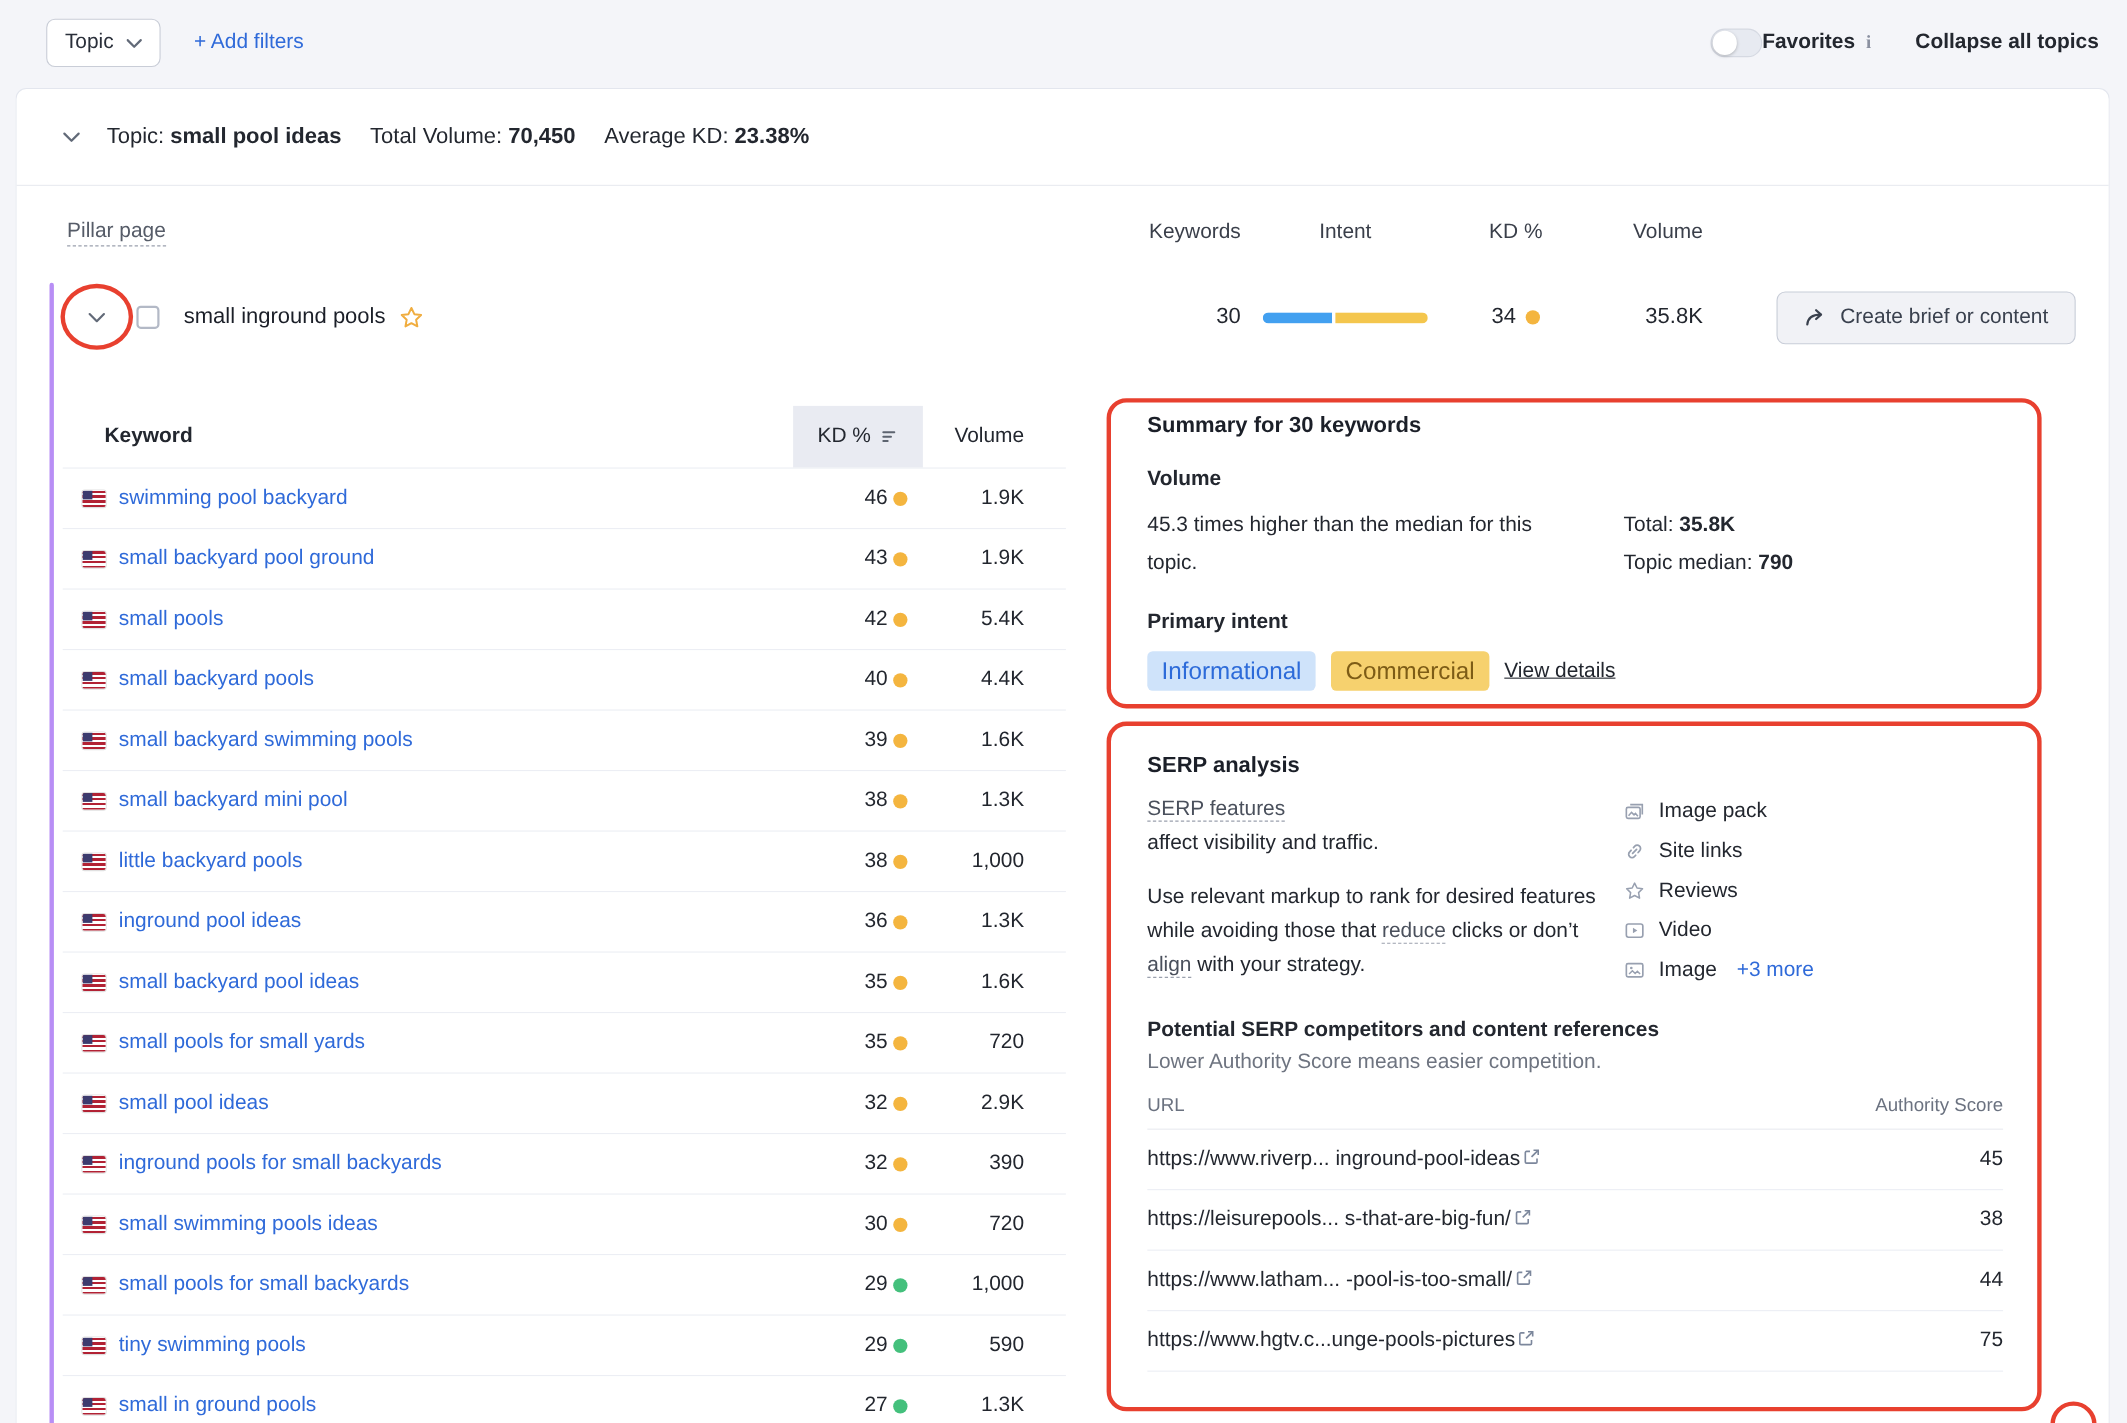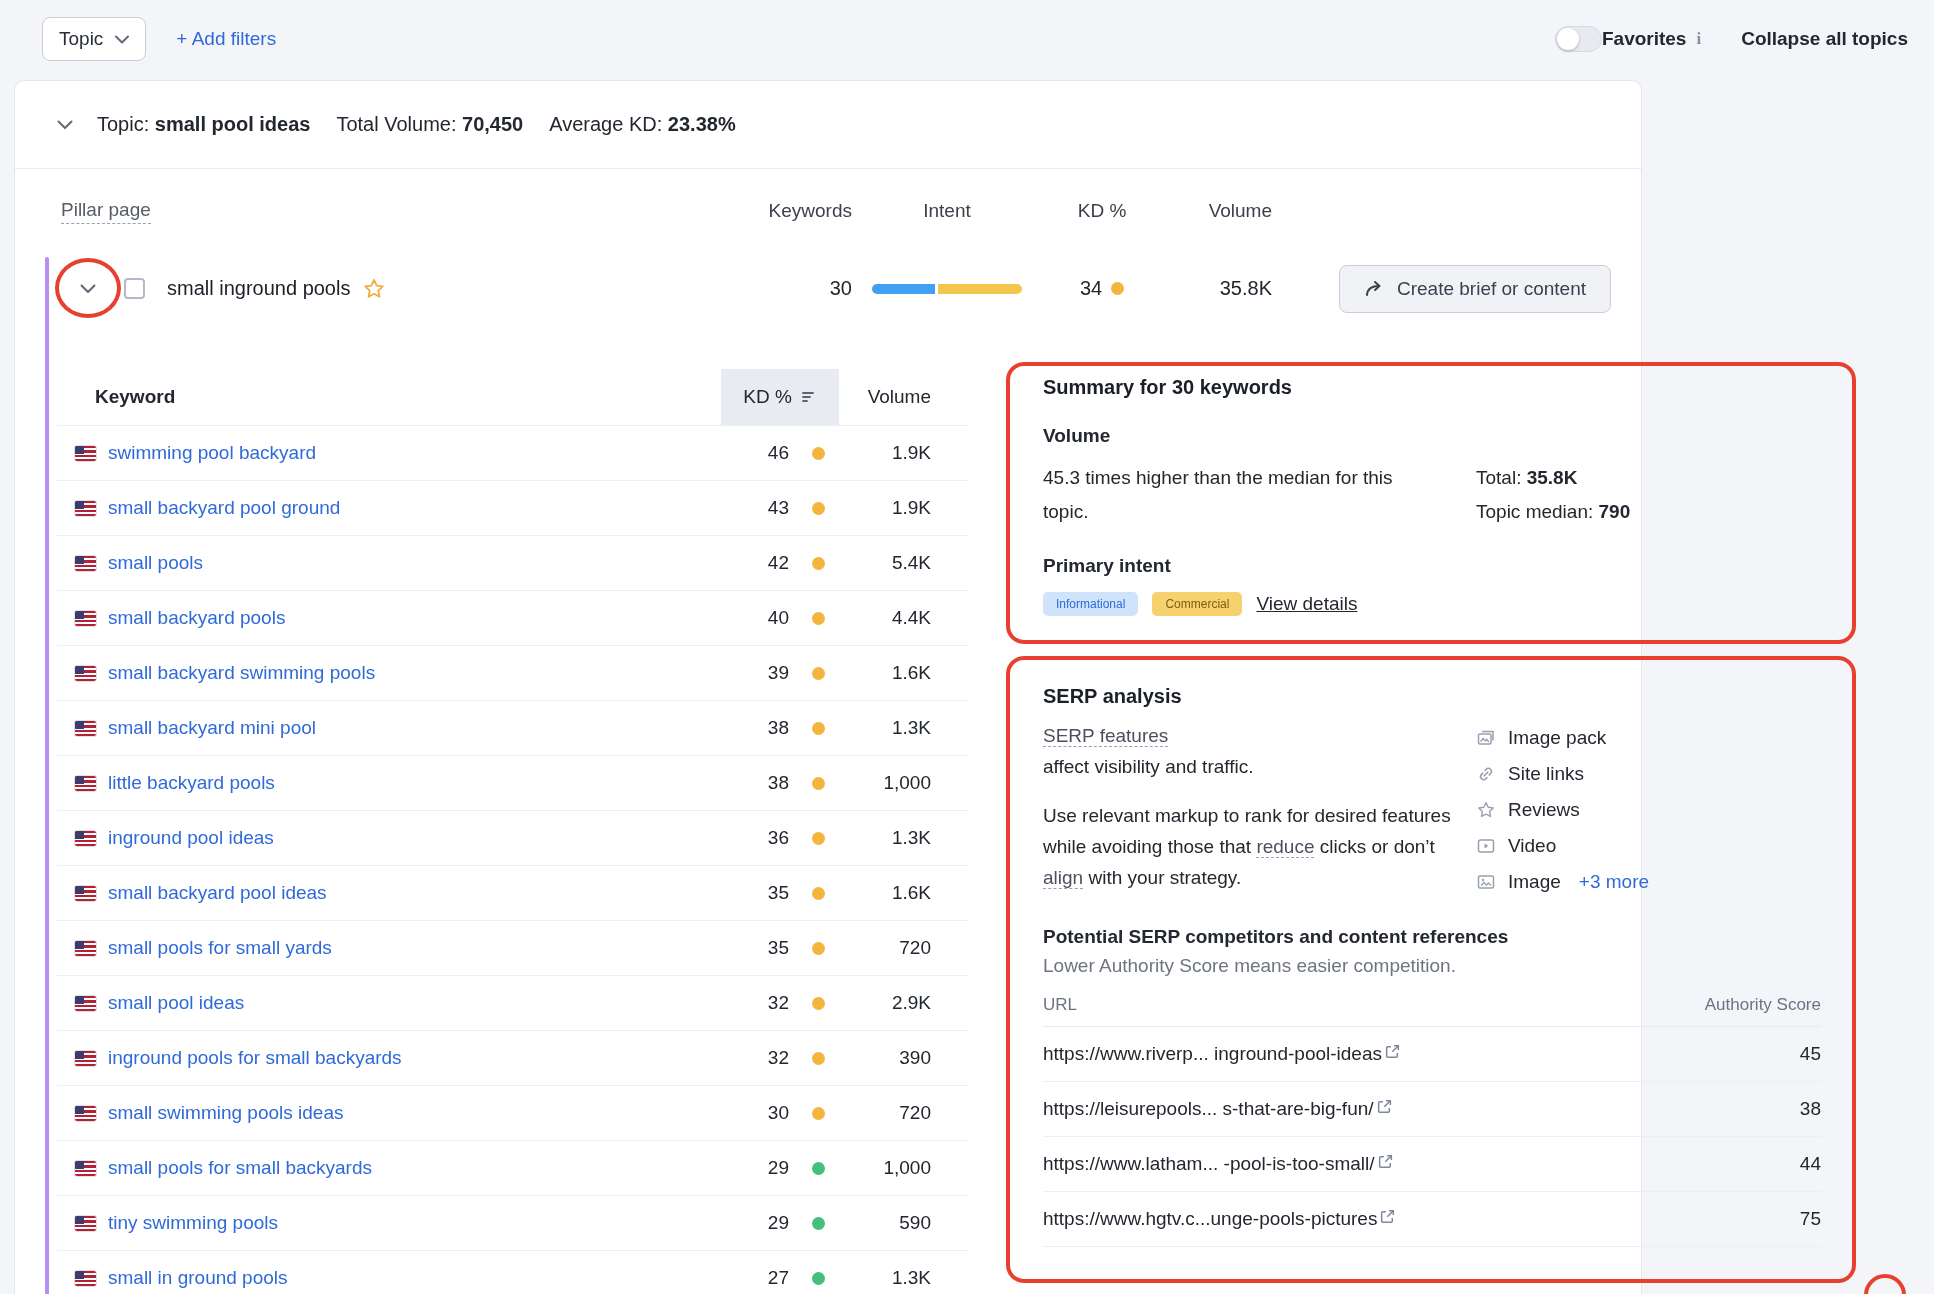--- a/index.html
+++ b/index.html
@@ -25,21 +25,21 @@
   .search-btn{width:46px;height:44px;border:1px solid #c9cdd7;border-radius:0 8px 8px 0;background:#fff;display:flex;align-items:center;justify-content:center;cursor:pointer;}
   .topic-select{margin-left:26px;height:44px;border:1px solid #c9cdd7;border-radius:8px;background:#fff;display:flex;align-items:center;gap:12px;padding:0 16px;font-size:19px;color:#2a2f3a;cursor:pointer;}
   .add-filters{margin-left:30px;font-size:19px;color:var(--link-blue);cursor:pointer;}
   .topbar-right{margin-left:auto;display:flex;align-items:center;}
   .toggle{width:47px;height:26px;border-radius:13px;background:#e7eaf1;border:1px solid #d5d9e2;position:relative;cursor:pointer;}
   .toggle .knob{position:absolute;left:1px;top:1px;width:22px;height:22px;border-radius:50%;background:#fff;box-shadow:0 1px 3px rgba(0,0,0,.25);}
   .fav-label{font-size:19px;font-weight:600;color:#23272f;}
   .info-i{margin-left:10px;color:#8a90a0;font-size:17px;font-weight:700;font-family:"Liberation Serif",serif;}
   .collapse-all{margin-left:40px;font-size:19px;font-weight:600;color:#23272f;cursor:pointer;}
   
-  .card{position:absolute;left:14px;top:80px;width:1628px;height:1214px;background:#fff;border:1px solid #e3e6ee;border-bottom:none;border-radius:10px 10px 0 0;}
+  .card{position:absolute;left:14px;top:80px;width:1904px;height:1214px;background:#fff;border:1px solid #e3e6ee;border-bottom:none;border-radius:10px 10px 0 0;}
   .topic-header{position:absolute;left:0;top:0;width:100%;height:88px;display:flex;align-items:center;padding-left:42px;border-bottom:1px solid #e8eaf0;font-size:20px;}
   .topic-header .chev{margin-right:24px;display:flex;cursor:pointer;}
   .th-seg{margin-right:26px;color:#23272f;}
   .th-seg b{font-weight:700;}
   
   .cols{display:flex;align-items:center;}
   .col-flex{flex:1;min-width:0;display:flex;align-items:center;}
   .col-kw{width:190px;text-align:right;}
   .col-intent{width:190px;display:flex;justify-content:center;}
   .col-kd{width:120px;display:flex;justify-content:center;align-items:center;gap:9px;}
@@ -67,33 +67,33 @@
   .kw-table{position:absolute;left:42px;top:288px;width:912px;font-size:19px;}
   .kw-head{display:flex;align-items:center;height:56px;}
   .kw-head .h-kw{flex:1;padding-left:38px;font-weight:700;color:#23272f;}
   .kw-head .h-kd{width:118px;height:56px;background:#e9ebf2;display:flex;align-items:center;justify-content:center;gap:9px;color:#23272f;cursor:pointer;}
   .kw-head .h-vol{width:130px;text-align:right;padding-right:38px;color:#23272f;}
   .kw-row{display:flex;align-items:center;height:55px;border-top:1px solid #eceef4;}
   .kw-row .flag-wrap{padding-left:18px;display:flex;}
   .flag{width:21px;height:15px;border-radius:2px;position:relative;display:inline-block;background:repeating-linear-gradient(#b22234 0 2.2px,#fff 2.2px 4.4px);box-shadow:0 0 0 1px rgba(0,0,0,.12);overflow:hidden;flex:none;}
   .flag::before{content:"";position:absolute;left:0;top:0;width:9px;height:8px;background:#3c3b6e;}
   .kw-link{flex:1;min-width:0;margin-left:12px;color:var(--link-blue);text-decoration:none;cursor:pointer;white-space:nowrap;overflow:hidden;}
-  .kw-kd{width:118px;display:flex;align-items:center;justify-content:flex-end;gap:23px;padding-right:14px;color:#22262e;}
+  .kw-kd{width:118px;display:flex;align-items:center;justify-content:flex-end;gap:5px;padding-right:14px;color:#22262e;}
   .kw-vol{width:130px;text-align:right;padding-right:38px;color:#22262e;}
   
   .panel{position:absolute;font-size:19px;color:#23272f;}
   .summary-panel{left:998px;top:272px;width:838px;height:274px;padding:23px 30px;}
   .panel h3{font-size:20px;font-weight:700;color:#1b1f28;}
   .sec-title{font-weight:700;margin-top:26px;}
   .sum-cols{display:flex;margin-top:14px;}
   .sum-text{width:400px;line-height:34px;}
   .sum-totals{margin-left:33px;line-height:34px;}
   .sum-totals b{font-weight:700;}
   .badges{display:flex;align-items:center;gap:14px;margin-top:15px;}
-  .badge{padding:5px 13px;border-radius:5px;font-size:12px;}
+  .badge{padding:5px 13px;border-radius:5px;font-size:22px;}
   .badge.informational{background:#cfe3fa;color:#2d6bd9;}
   .badge.commercial{background:#f6d16e;color:#7d5c16;}
   .view-details{color:#23272f;text-decoration:underline;cursor:pointer;}
   
   .serp-panel{left:998px;top:580px;width:838px;height:620px;padding:24px 30px;}
   .serp-top{display:flex;margin-top:12px;}
   .serp-left{width:425px;line-height:31px;}
   .term{color:#4a505c;border-bottom:1px dashed #9aa0ad;cursor:pointer;}
   .serp-body{margin-top:18px;line-height:31px;}
   .serp-right{flex:1;padding-left:8px;}

